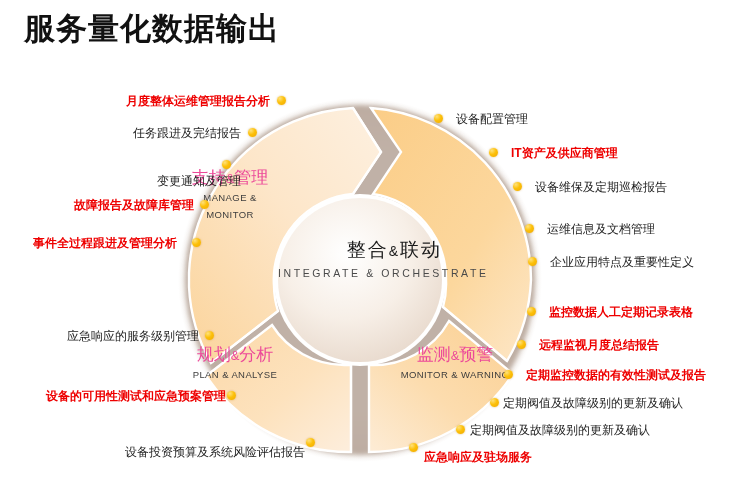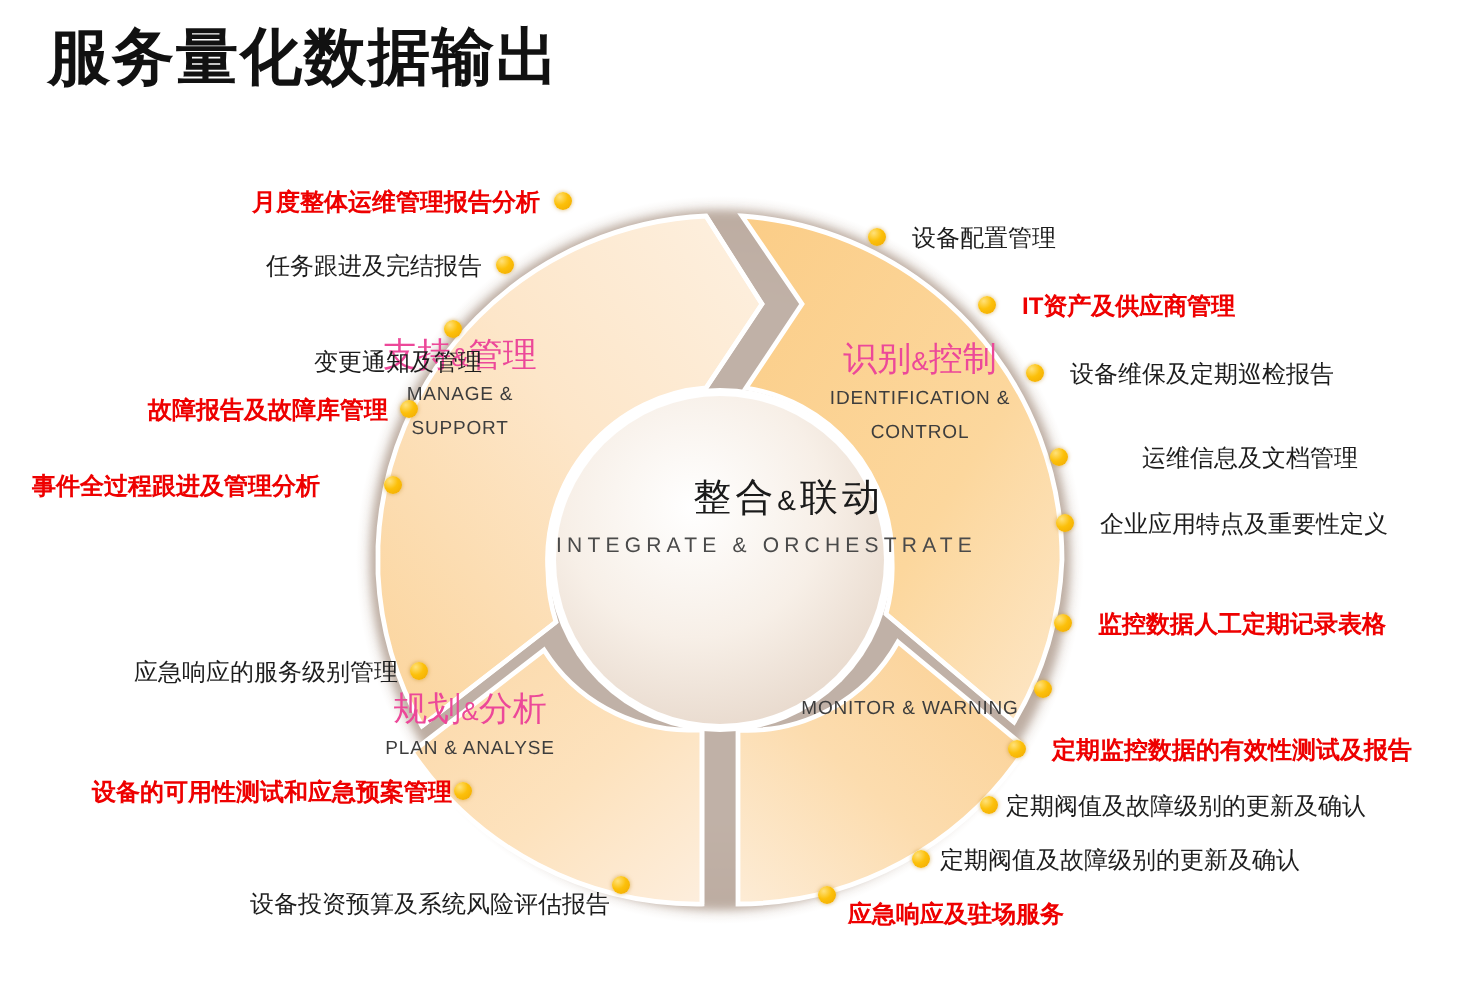--- a/index.html
+++ b/index.html
@@ -176,55 +176,51 @@
       <span>整合</span><span class="amp">&amp;</span><span>联动</span>
     </div>
     <div class="hub-en">INTEGRATE  &amp;  ORCHESTRATE</div>
   </div>
 
   <div class="quad" id="quad-manage">
     <div class="q-cn">
       <span>支持</span><span class="amp">&amp;</span><span>管理</span>
     </div>
     <div class="q-en">MANAGE &amp;</div>
-    <div class="q-en">SUPPORT</div>
-  </div>
-
-  <div class="quad" id="quad-identify">
-    <div class="q-cn">
-      <span>识别</span><span class="amp">&amp;</span><span>控制</span>
-    </div>
-    <div class="q-en">IDENTIFICATION &amp;</div>
-    <div class="q-en">CONTROL</div>
-  </div>
+    <div class="q-en">MONITOR</div>
+  </div>
+
 
   <div class="quad" id="quad-plan">
     <div class="q-cn">
       <span>规划</span><span class="amp">&amp;</span><span>分析</span>
     </div>
     <div class="q-en">PLAN &amp; ANALYSE</div>
   </div>
 
   <div class="quad" id="quad-monitor">
+    <div class="q-cn">
+      <span>监测</span><span class="amp">&amp;</span><span>预警</span>
+    </div>
     <div class="q-en">MONITOR &amp; WARNING</div>
   </div>
 
   <div class="spoke r hi" style="right:465px;top:94px;">月度整体运维管理报告分析</div>
   <div class="dot" style="left:277px;top:96px;"></div>
 
   <div class="spoke r" style="right:494px;top:126px;">任务跟进及完结报告</div>
   <div class="dot" style="left:248px;top:128px;"></div>
 
   <div class="spoke r" style="right:494px;top:158px;margin-top:16px;">变更通知及管理</div>
   <div class="dot" style="left:222px;top:160px;"></div>
 
   <div class="spoke r hi" style="right:541px;top:198px;">故障报告及故障库管理</div>
   <div class="dot" style="left:200px;top:200px;"></div>
 
-  <div class="spoke r hi" style="right:575px;top:236px;text-align:center;">事件全过程跟进及管理分析</div>
+  <div class="spoke r hi" style="right:558px;top:236px;text-align:center;">事件全过程跟进及管理分析</div>
   <div class="dot" style="left:192px;top:238px;"></div>
 
   <div class="spoke r" style="right:536px;top:329px;">应急响应的服务级别管理</div>
   <div class="dot" style="left:205px;top:331px;"></div>
 
   <div class="spoke r hi" style="right:509px;top:389px;">设备的可用性测试和应急预案管理</div>
   <div class="dot" style="left:227px;top:391px;"></div>
 
   <div class="spoke r" style="right:430px;top:445px;">设备投资预算及系统风险评估报告</div>
   <div class="dot" style="left:306px;top:438px;"></div>
@@ -232,29 +228,30 @@
   <div class="dot" style="left:434px;top:114px;"></div>
   <div class="spoke l" style="left:456px;top:112px;">设备配置管理</div>
 
   <div class="dot" style="left:489px;top:148px;"></div>
   <div class="spoke l hi" style="left:511px;top:146px;">IT资产及供应商管理</div>
 
   <div class="dot" style="left:513px;top:182px;"></div>
   <div class="spoke l" style="left:535px;top:180px;">设备维保及定期巡检报告</div>
 
   <div class="dot" style="left:525px;top:224px;"></div>
-  <div class="spoke l" style="left:547px;top:222px;margin-left:24px;">运维信息及文档管理</div>
+  <div class="spoke l" style="left:547px;top:222px;">运维信息及文档管理</div>
 
   <div class="dot" style="left:528px;top:257px;"></div>
   <div class="spoke l" style="left:550px;top:255px;">企业应用特点及重要性定义</div>
 
   <div class="dot" style="left:527px;top:307px;"></div>
   <div class="spoke l hi" style="left:549px;top:305px;">监控数据人工定期记录表格</div>
 
   <div class="dot" style="left:517px;top:340px;"></div>
+  <div class="spoke l hi" style="left:539px;top:338px;">远程监视月度总结报告</div>
 
   <div class="dot" style="left:504px;top:370px;"></div>
   <div class="spoke l hi" style="left:526px;top:368px;">定期监控数据的有效性测试及报告</div>
 
   <div class="dot" style="left:490px;top:398px;"></div>
   <div class="spoke l" style="left:503px;top:396px;">定期阀值及故障级别的更新及确认</div>
 
   <div class="dot" style="left:456px;top:425px;"></div>
   <div class="spoke l" style="left:470px;top:423px;">定期阀值及故障级别的更新及确认</div>
 

